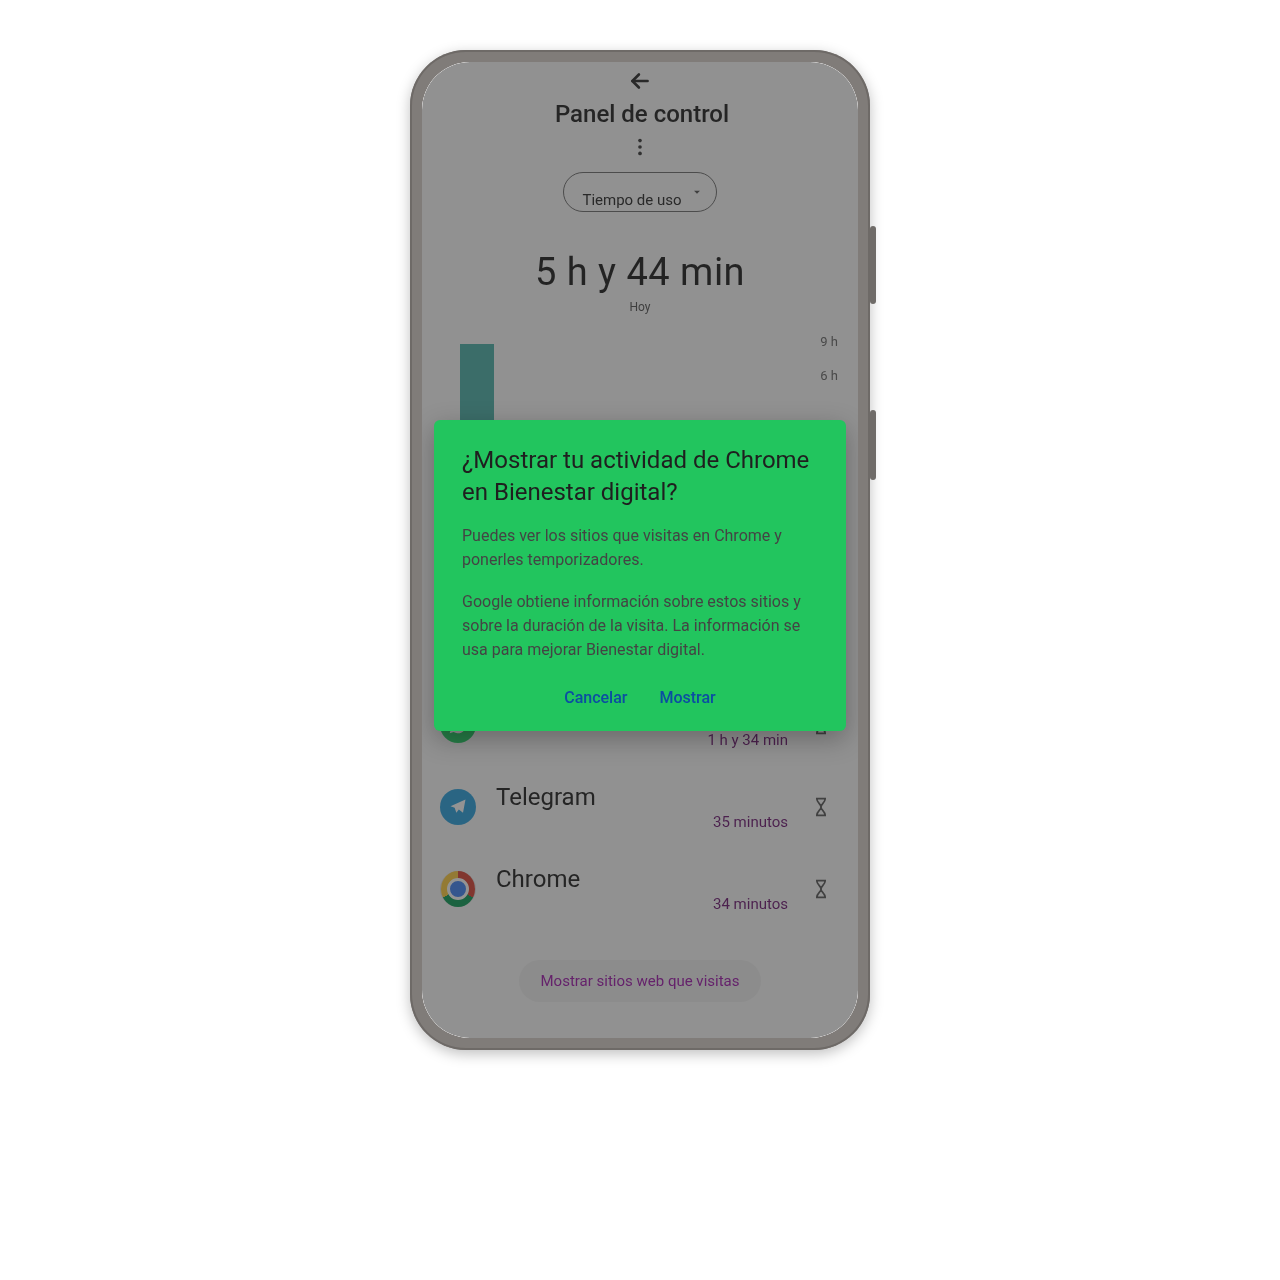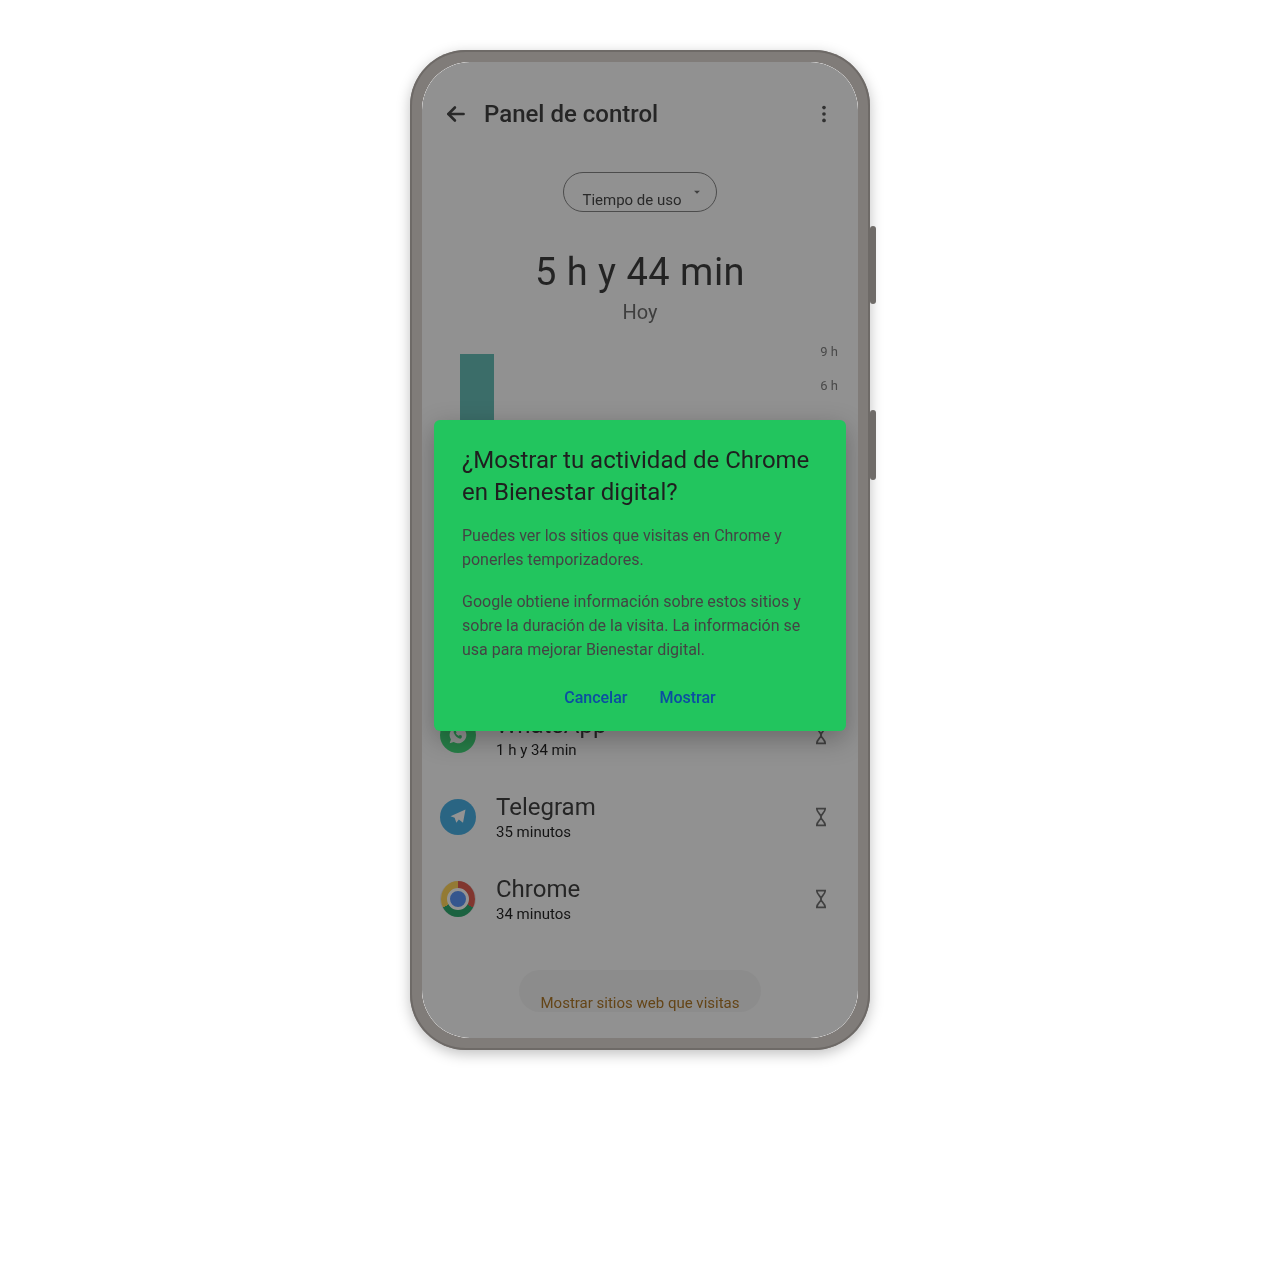--- a/index.html
+++ b/index.html
@@ -3,48 +3,48 @@
 <meta charset="utf-8">
 <style>
   html,body{margin:0;padding:0;width:1280px;height:1280px;background:#fff;font-family:Roboto,"Helvetica Neue",Arial,sans-serif;-webkit-font-smoothing:antialiased;}
   *{box-sizing:border-box;}
   .stage{width:1280px;height:1280px;position:relative;display:flex;align-items:flex-start;justify-content:center;}
   .phone{position:relative;width:460px;height:1000px;margin-top:50px;border-radius:56px;background:#807c79;box-shadow:0 4px 14px rgba(0,0,0,.25), inset 0 0 0 2px #6e6a67;}
   .phone::before{content:"";position:absolute;right:-6px;top:176px;width:6px;height:78px;background:#6f6b68;border-radius:3px;}
   .phone::after{content:"";position:absolute;right:-6px;top:360px;width:6px;height:70px;background:#6f6b68;border-radius:3px;}
   .screen{position:absolute;inset:12px;border-radius:48px;overflow:hidden;background:#fafafa;}
   .shade{position:absolute;inset:0;background:#fafafa;}
-  .topbar{height:104px;display:flex;align-items:center;padding:0 10px;}
+  .topbar{height:104px;display:flex;align-items:center;padding:0 10px;flex-direction:column;}
   .iconbtn{width:48px;height:48px;display:flex;align-items:center;justify-content:center;color:#3a3a3a;border-radius:50%;}
   .title{flex:1;font-size:24px;font-weight:500;color:#232323;padding-left:4px;}
   .chipsrow{display:flex;justify-content:center;padding:6px 0 10px;}
   .chip{border:1px solid #707070;border-radius:22px;height:40px;padding:16px 34px 0 18px;display:flex;align-items:center;gap:8px;color:#2a2a2a;font-size:15px;position:relative;}
   .chip svg{position:absolute;right:12px;top:50%;transform:translateY(-50%);}
   .bigtime{text-align:center;font-size:38px;font-weight:400;color:#1f1f1f;margin-top:28px;letter-spacing:.5px;}
-  .sublabel{text-align:center;font-size:20px;color:#555;margin-top:6px;}
+  .sublabel{text-align:center;font-size:12px;color:#555;margin-top:6px;}
   .chartarea{position:relative;height:200px;margin:20px 20px 0;}
   .yl{position:absolute;right:0;font-size:13px;color:#6a6a6a;margin-left:21px;}
   .yl1{top:0;} .yl2{top:34px;}
   .bar0{position:absolute;left:18px;top:10px;width:34px;height:170px;background:#4fb3aa;}
   .applist{margin-top:150px;}
   .approw{display:flex;align-items:center;height:82px;padding:0 24px 0 18px;gap:20px;}
   .appicon{width:36px;height:36px;border-radius:50%;display:flex;align-items:center;justify-content:center;font-size:18px;color:#fff;}
   .appicon.whats{background:#25d366;}
   .appicon.tg{background:#2da3df;}
   .appicon.chrome{background:#fff;border:1px solid #e0e0e0;}
   .chrome-inner{width:36px;height:36px;border-radius:50%;background:
      conic-gradient(#db4437 0 120deg,#0f9d58 120deg 240deg,#ffcd40 240deg 360deg);
      display:flex;align-items:center;justify-content:center;}
   .chrome-inner::after{content:"";width:16px;height:16px;border-radius:50%;background:#4285f4;border:3px solid #fff;}
   .appmeta{flex:1;display:flex;flex-direction:column;}
   .appname{font-size:24px;color:#232323;}
-  .apptime{font-size:15px;color:#000000;margin-top:2px;}
+  .apptime{font-size:15px;color:#701a75;margin-top:2px;text-align:right;}
   .hourglass{width:26px;height:26px;display:flex;align-items:center;justify-content:center;color:#5a5a5a;}
   .bottomchip{display:flex;justify-content:center;margin-top:30px;}
-  .pillbtn{background:#f0f0f0;border-radius:22px;height:42px;padding:0 22px;display:flex;align-items:flex-end;color:#a16207;font-size:15px;}
+  .pillbtn{background:#f0f0f0;border-radius:22px;height:42px;padding:0 22px;display:flex;align-items:center;color:#a21caf;font-size:15px;}
 
   .scrim{position:absolute;inset:0;background:rgba(40,40,40,.50);border-radius:48px;pointer-events:none;}
   .dialog{position:absolute;left:12px;right:12px;top:358px;background:#22c55e;border-radius:6px;box-shadow:0 8px 26px rgba(0,0,0,.28);padding:24px 28px 16px 28px;z-index:5;}
   .dlg-title{font-size:24px;line-height:32px;color:#1f1f1f;font-weight:400;}
   .dlg-body{font-size:16px;line-height:24px;color:#444;margin-top:16px;}
   .dlg-body p{margin:16px 0 18px 0;}
   .dlg-actions{display:flex;justify-content:center;gap:24px;margin-top:4px;}
   .dlg-btn{color:#0b4ea2;font-weight:500;font-size:16px;padding:8px 4px;cursor:pointer;}
 </style>
 </head>

